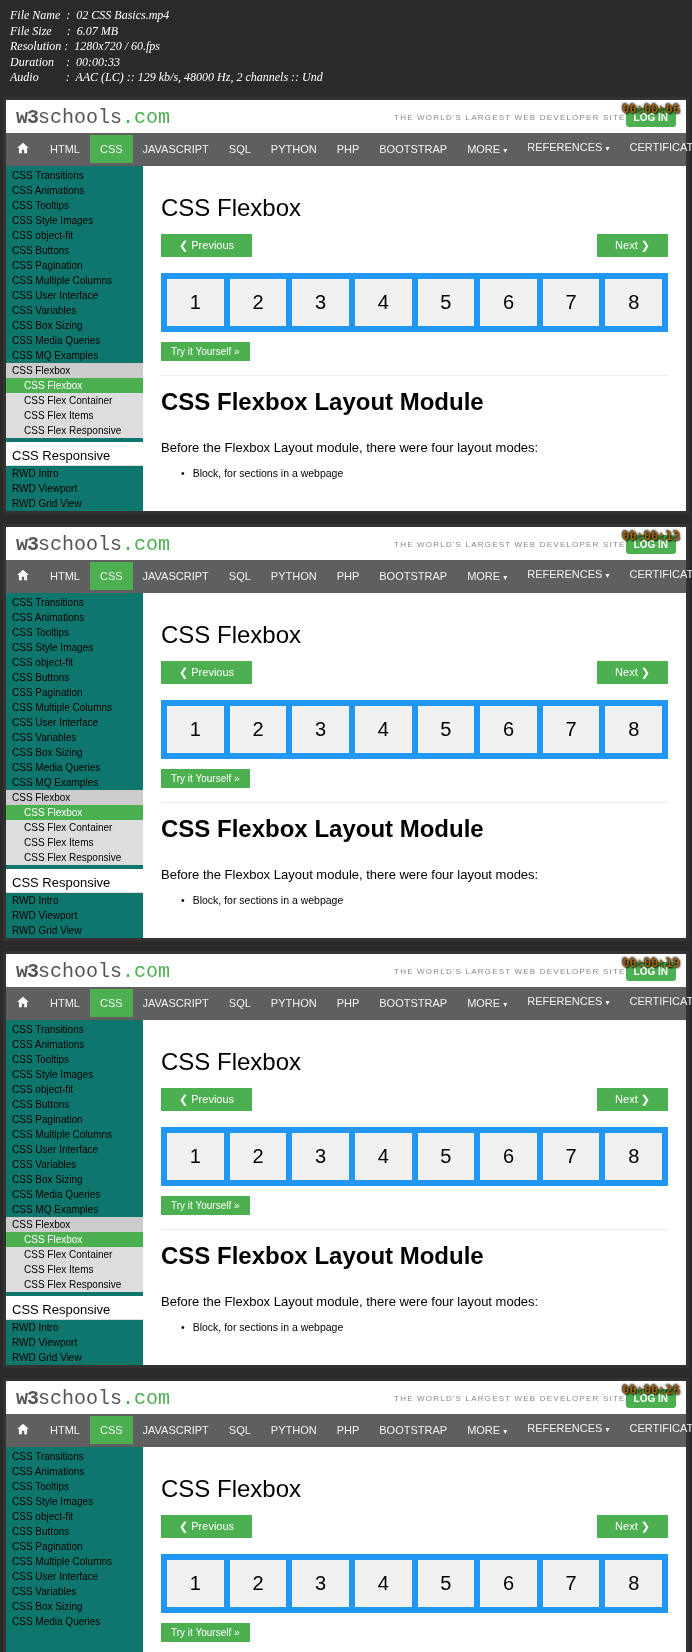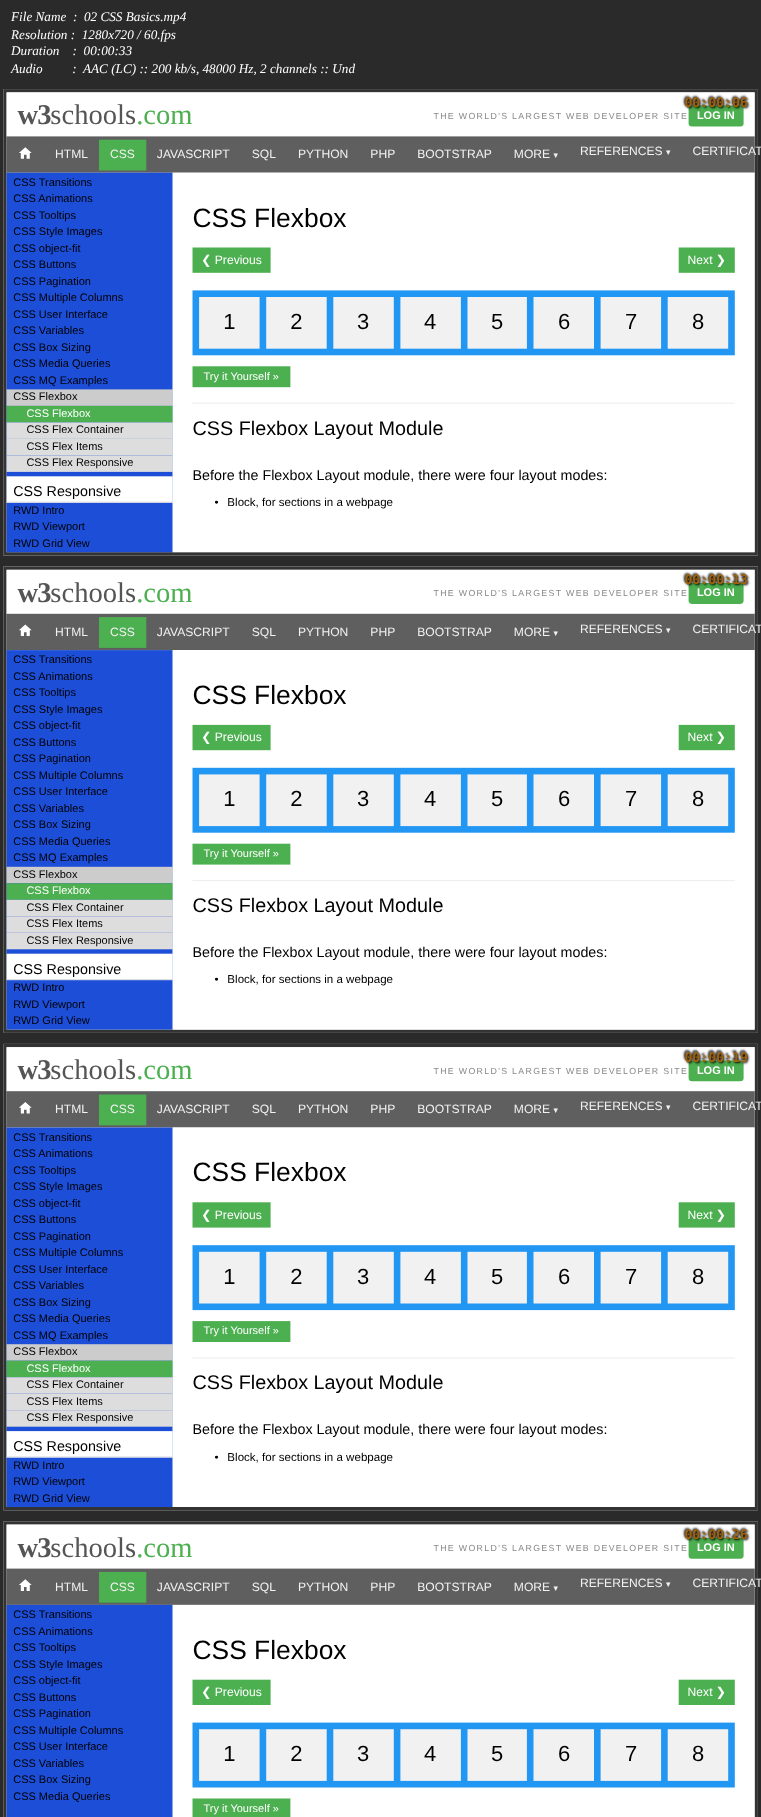--- a/index.html
+++ b/index.html
@@ -2,61 +2,62 @@
 <html><head>
 <meta charset="utf-8">
 <style>
   * { margin: 0; padding: 0; box-sizing: border-box; }
   body { background: #2a2a2a; font-family: Verdana, sans-serif; font-size: 12px; }
   .meta-block { color: #fff; font-style: italic; font-family: Georgia, serif; padding: 8px 10px; font-size: 12px; line-height: 1.3; }
   .meta-row { white-space: pre; }
   .frame { border: 3px solid #333; margin: 3px 3px 10px 3px; position: relative; background: #fff; }
   .timestamp { position: absolute; top: 2px; right: 6px; color: #a16207; font-family: monospace; font-size: 12px; text-shadow: 1px 1px 2px #000, -1px -1px 2px #000; z-index: 10; font-weight: bold; }
   .topbar { display: flex; align-items: center; justify-content: space-between; background: #fff; padding: 6px 10px 4px 10px; }
-  .logo { font-size: 26px; font-weight: 400; color: #555; font-family: Liberation Serif, serif; }
+  .logo { font-size: 20px; font-weight: 400; color: #555; font-family: Liberation Mono, monospace; }
   .logo .w3 { font-weight: bold; letter-spacing: -1px; }
   .logo .green { color: #4CAF50; }
   .tagline-wrap { display: flex; align-items: center; }
   .tagline { color: #888; font-size: 8px; letter-spacing: 1.2px; }
   .login-btn { background: #4CAF50; color: #fff; border: none; padding: 4px 8px; font-size: 10px; font-weight: bold; border-radius: 3px; cursor: pointer; }
   .navbar { background: #5f5f5f; display: flex; align-items: flex-start; justify-content: space-between; color: #f1f1f1; font-size: 11px; }
   .nav-left, .nav-right { display: flex; align-items: center; }
   .nav-item { padding: 8px 10px; cursor: pointer; white-space: nowrap; }
   .nav-item.active { background: #4CAF50; }
   .nav-item.home { font-size: 13px; }
   .body-row { display: flex; }
-  .sidebar { width: 151px; background: #1d4ed8; font-size: 10px; color: #000; padding-top: 2px; min-height: 295px; }
+  .sidebar { width: 137px; background: #0f766e; font-size: 10px; color: #000; padding-top: 2px; min-height: 295px; }
   .side-item { padding: 2px 6px; cursor: pointer; }
   .side-item.head { font-size: 13px; font-family: Liberation Sans, sans-serif; padding: 6px 6px 2px 6px; background: #fff; border-bottom: 1px solid #ddd; }
   .side-item.lvl1 { padding-left: 6px; }
   .side-item.lvl2 { padding-left: 18px; background: #ddd; }
   .side-item.active { background: #4CAF50; color: #fff; }
   .side-item.highlight { background: #ccc; }
   .content { flex: 1; padding: 14px 18px 0 18px; background: #fff; }
   .page-title { font-size: 24px; font-family: 'Segoe UI', sans-serif; font-weight: 400; color: #000; margin: 14px 0 12px 0; }
   .nav-btn-row { display: flex; justify-content: space-between; margin-bottom: 16px; }
-  .nav-btn { background: #4CAF50; color: #fff; border: none; padding: 5px 8px; font-size: 11px; cursor: pointer; }
+  .nav-btn { background: #4CAF50; color: #fff; border: none; padding: 5px 18px; font-size: 11px; cursor: pointer; }
   .flex-container { background: #2196F3; padding: 6px; display: flex; gap: 6px; margin-bottom: 10px; }
   .flex-box { background: #f1f1f1; flex: 1; text-align: center; font-size: 20px; padding: 12px 0; color: #000; }
   .try-btn { background: #4CAF50; color: #fff; border: none; padding: 4px 10px; font-size: 10px; cursor: pointer; margin-bottom: 14px; }
   hr.sep { border: none; border-top: 1px solid #eee; margin: 0 0 12px 0; }
-  .sub-title { font-size: 18px; font-family: 'Segoe UI', sans-serif; font-weight: 400; margin-bottom: 10px; }
+  .sub-title { font-size: 24px; font-family: 'Segoe UI', sans-serif; font-weight: 700; margin-bottom: 10px; }
   .para { font-size: 13px; margin-bottom: 12px; color: #000; margin-top: 24px; }
   .bullet-row { display: flex; align-items: center; font-size: 10.5px; padding-left: 20px; }
   .bullet-row::before { content: "•"; margin-right: 8px; }
   svg.icon { width: 14px; height: 14px; fill: #fff; }
 </style>
 </head>
 <body>
 
 <div class="meta-block">
   <div class="meta-row"><span>File Name  :  </span><span>02 CSS Basics.mp4</span></div>
+  <div class="meta-row"><span>File Size     :  </span><span>6.07 MB</span></div>
   <div class="meta-row"><span>Resolution :  </span><span>1280x720 / 60.fps</span></div>
   <div class="meta-row"><span>Duration    :  </span><span>00:00:33</span></div>
-  <div class="meta-row"><span>Audio         :  </span><span>AAC (LC) :: 200 kb/s, 48000 Hz, 2 channels :: Und</span></div>
+  <div class="meta-row"><span>Audio         :  </span><span>AAC (LC) :: 129 kb/s, 48000 Hz, 2 channels :: Und</span></div>
 </div>
 
 <div id="frames">
   <div class="frame">
     <div class="timestamp">00:00:06</div>
 
     <div class="topbar">
       <div class="logo">
         <span class="w3">w3</span><span>schools</span><span class="green">.com</span>
       </div>

